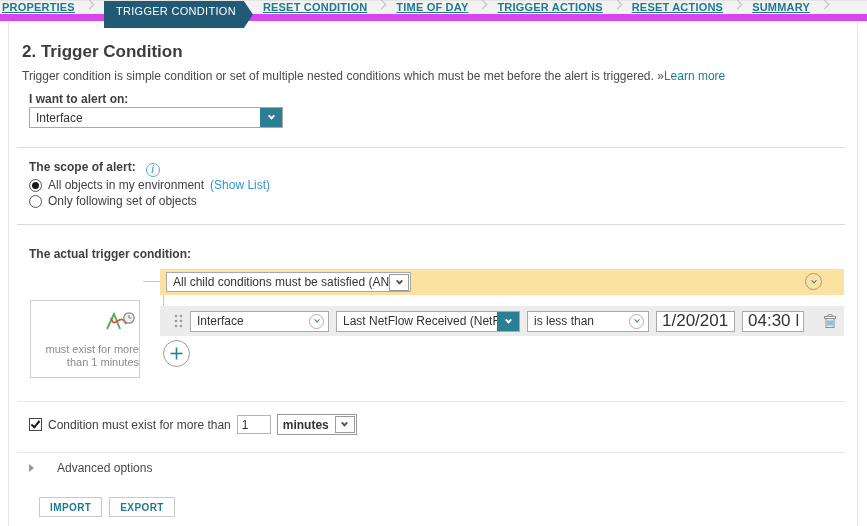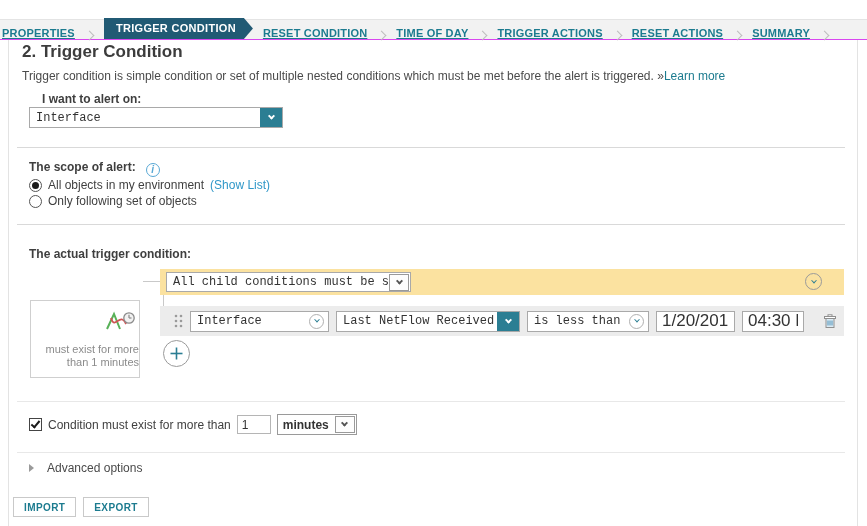--- a/index.html
+++ b/index.html
@@ -5,43 +5,43 @@
   * { box-sizing: border-box; margin: 0; padding: 0; }
   html,body { background:#fff; }
   body { font-family: "Liberation Sans", "DejaVu Sans", sans-serif; }
   .page { position:relative; width:867px; height:526px; background:#fff; overflow:hidden; }
 
   
   .side-border { position:absolute; top:21px; bottom:0; width:1px; background:#e3e3e3; }
 
   
   .crumbbar { position:absolute; top:0; left:0; right:0; height:21px; background:#f2f2f2;
-              border-top:1px solid #e4e4e4; border-bottom:1px solid #d946ef;
-              display:flex; align-items:flex-end; padding-left:2px;margin-top:19px; }
+              border-top:1px solid #e4e4e4; border-bottom:7px solid #d946ef;
+              display:flex; align-items:flex-start; padding-left:2px; }
   .crumb-link { color:#1c7b8f; text-decoration:underline; font-size:11px; font-weight:700;
                 letter-spacing:.2px; cursor:pointer; white-space:nowrap; }
   .crumb-sep { width:7px; height:7px; border-top:1px solid #bdbdbd; border-right:1px solid #bdbdbd;
                transform:rotate(45deg); margin:0 11px; flex:none; }
-  .crumb-active { height:21px; line-height:21px; background:#215a74; color:#fff; font-size:11px;
-                  font-weight:700; letter-spacing:.3px; padding:0 17px 0 12px; margin:0 2px 0 -4px;
+  .crumb-active { height:27px; line-height:21px; background:#215a74; color:#fff; font-size:11px;
+                  font-weight:400; letter-spacing:.3px; padding:0 17px 0 12px; margin:0 2px 0 -4px;
                   clip-path:polygon(0 0, calc(100% - 9px) 0, 100% 50%, calc(100% - 9px) 100%, 0 100%);
                   white-space:nowrap; }
 
   
   .h1 { position:absolute; left:22px; top:42px; font-size:17px; font-weight:700; color:#3c3c3c; }
   .desc { position:absolute; left:22px; top:69px; font-size:12px; color:#4a4a4a; }
   .desc a { color:#1c7b8f; }
   .lbl { font-size:12px; font-weight:700; color:#3f3f3f; }
 
   .divider { position:absolute; left:17px; width:828px; height:1px; background:#d9d9d9; }
   .divider.light { background:#e8e8e8; }
 
   
   .sel { display:flex; align-items:center; background:#fff; border:1px solid #a9a9a9; height:21px; }
-  .sel .txt { flex:1; padding:0 6px; font-size:12px; color:#333; white-space:nowrap; overflow:hidden;font-family:Liberation Mono, monospace; }
+  .sel .txt { flex:1; padding:0 6px; font-size:12px; color:#333; white-space:nowrap; overflow:hidden; }
   .btn-teal { width:22px; height:100%; background:#2b7e93; display:flex; align-items:center;
               justify-content:center; flex:none; cursor:pointer; }
   .chev { display:inline-block; width:5px; height:5px; border-right:2px solid #fff;
           border-bottom:2px solid #fff; transform:rotate(45deg) translate(-1px,-1px); }
   .chev.dark { border-color:#555; }
   .chev.teal { border-color:#2b7e93; width:4px; height:4px; border-right-width:1.5px; border-bottom-width:1.5px; }
   .circle-chev { width:15px; height:15px; border-radius:50%; border:1px solid #b0b0b0; flex:none;
                  display:flex; align-items:center; justify-content:center; margin-right:4px; cursor:pointer; }
   .native-btn { width:20px; height:17px; margin-right:1px; border:1px solid #9a9a9a; background:#fdfdfd;
                 display:flex; align-items:center; justify-content:center; flex:none; cursor:pointer; }
@@ -89,26 +89,26 @@
                font-size:12px; color:#3f3f3f; }
   .checkbox { width:13px; height:13px; border:1px solid #444; background:#fff; position:relative;
               flex:none; cursor:pointer; }
   .checkbox .mark { position:absolute; left:3px; top:0px; width:5px; height:9px;
                     border-right:2px solid #1a1a1a; border-bottom:2px solid #1a1a1a; transform:rotate(40deg); }
   .exist-row input { width:34px; height:19px; border:1px solid #b5b5b5; font-size:12px; padding:0 4px;
                      color:#333; font-family:"Liberation Sans", sans-serif; }
   .mini-sel { display:flex; align-items:center; border:1px solid #9a9a9a; background:#fff; height:21px; }
   .mini-sel .txt { font-size:12px; font-weight:700; color:#333; padding:0 5px; }
 
-  .advanced { position:absolute; left:29px; top:461px; display:flex; align-items:center; gap:13px;
+  .advanced { position:absolute; left:29px; top:461px; display:flex; align-items:center; gap:23px;
               font-size:12px; color:#4a4a4a; cursor:pointer; }
   .tri-right { width:0; height:0; border-top:4px solid transparent; border-bottom:4px solid transparent;
                border-left:5px solid #9a9a9a; }
 
-  .footer-btns { position:absolute; left:13px; top:497px; display:flex; gap:7px; }
+  .footer-btns { position:absolute; left:39px; top:497px; display:flex; gap:7px; }
   .btn { height:20px; padding:0 10px; background:#fff; border:1px solid #c9c9c9; color:#1c7b8f;
          font-size:10px; font-weight:700; letter-spacing:.4px; display:flex; align-items:center;
          cursor:pointer; font-family:"Liberation Sans", sans-serif; }
 </style>
 </head>
 <body>
 
 <div class="page">
 
   <div class="side-border" style="left:8px"></div>
@@ -130,21 +130,21 @@
     <span class="crumb-sep"></span>
     <span class="crumb-link">SUMMARY</span>
     <span class="crumb-sep"></span>
   </div>
 
   <div class="h1">2. Trigger Condition</div>
   <div class="desc">
     <span>Trigger condition is simple condition or set of multiple nested conditions which must be met before the alert is triggered. »</span><a>Learn more</a>
   </div>
 
-  <div class="lbl" style="position:absolute;left:42px;top:92px">I want to alert on:</div>
+  <div class="lbl" style="position:absolute;left:29px;top:92px">I want to alert on:</div>
   <div class="sel" style="position:absolute;left:29px;top:107px;width:254px">
     <span class="txt">Interface</span>
     <span class="btn-teal">
         <span class="chev"></span>
       </span>
   </div>
 
   <div class="divider" style="top:147px"></div>
 
   <div style="position:absolute;left:29px;top:157px">

